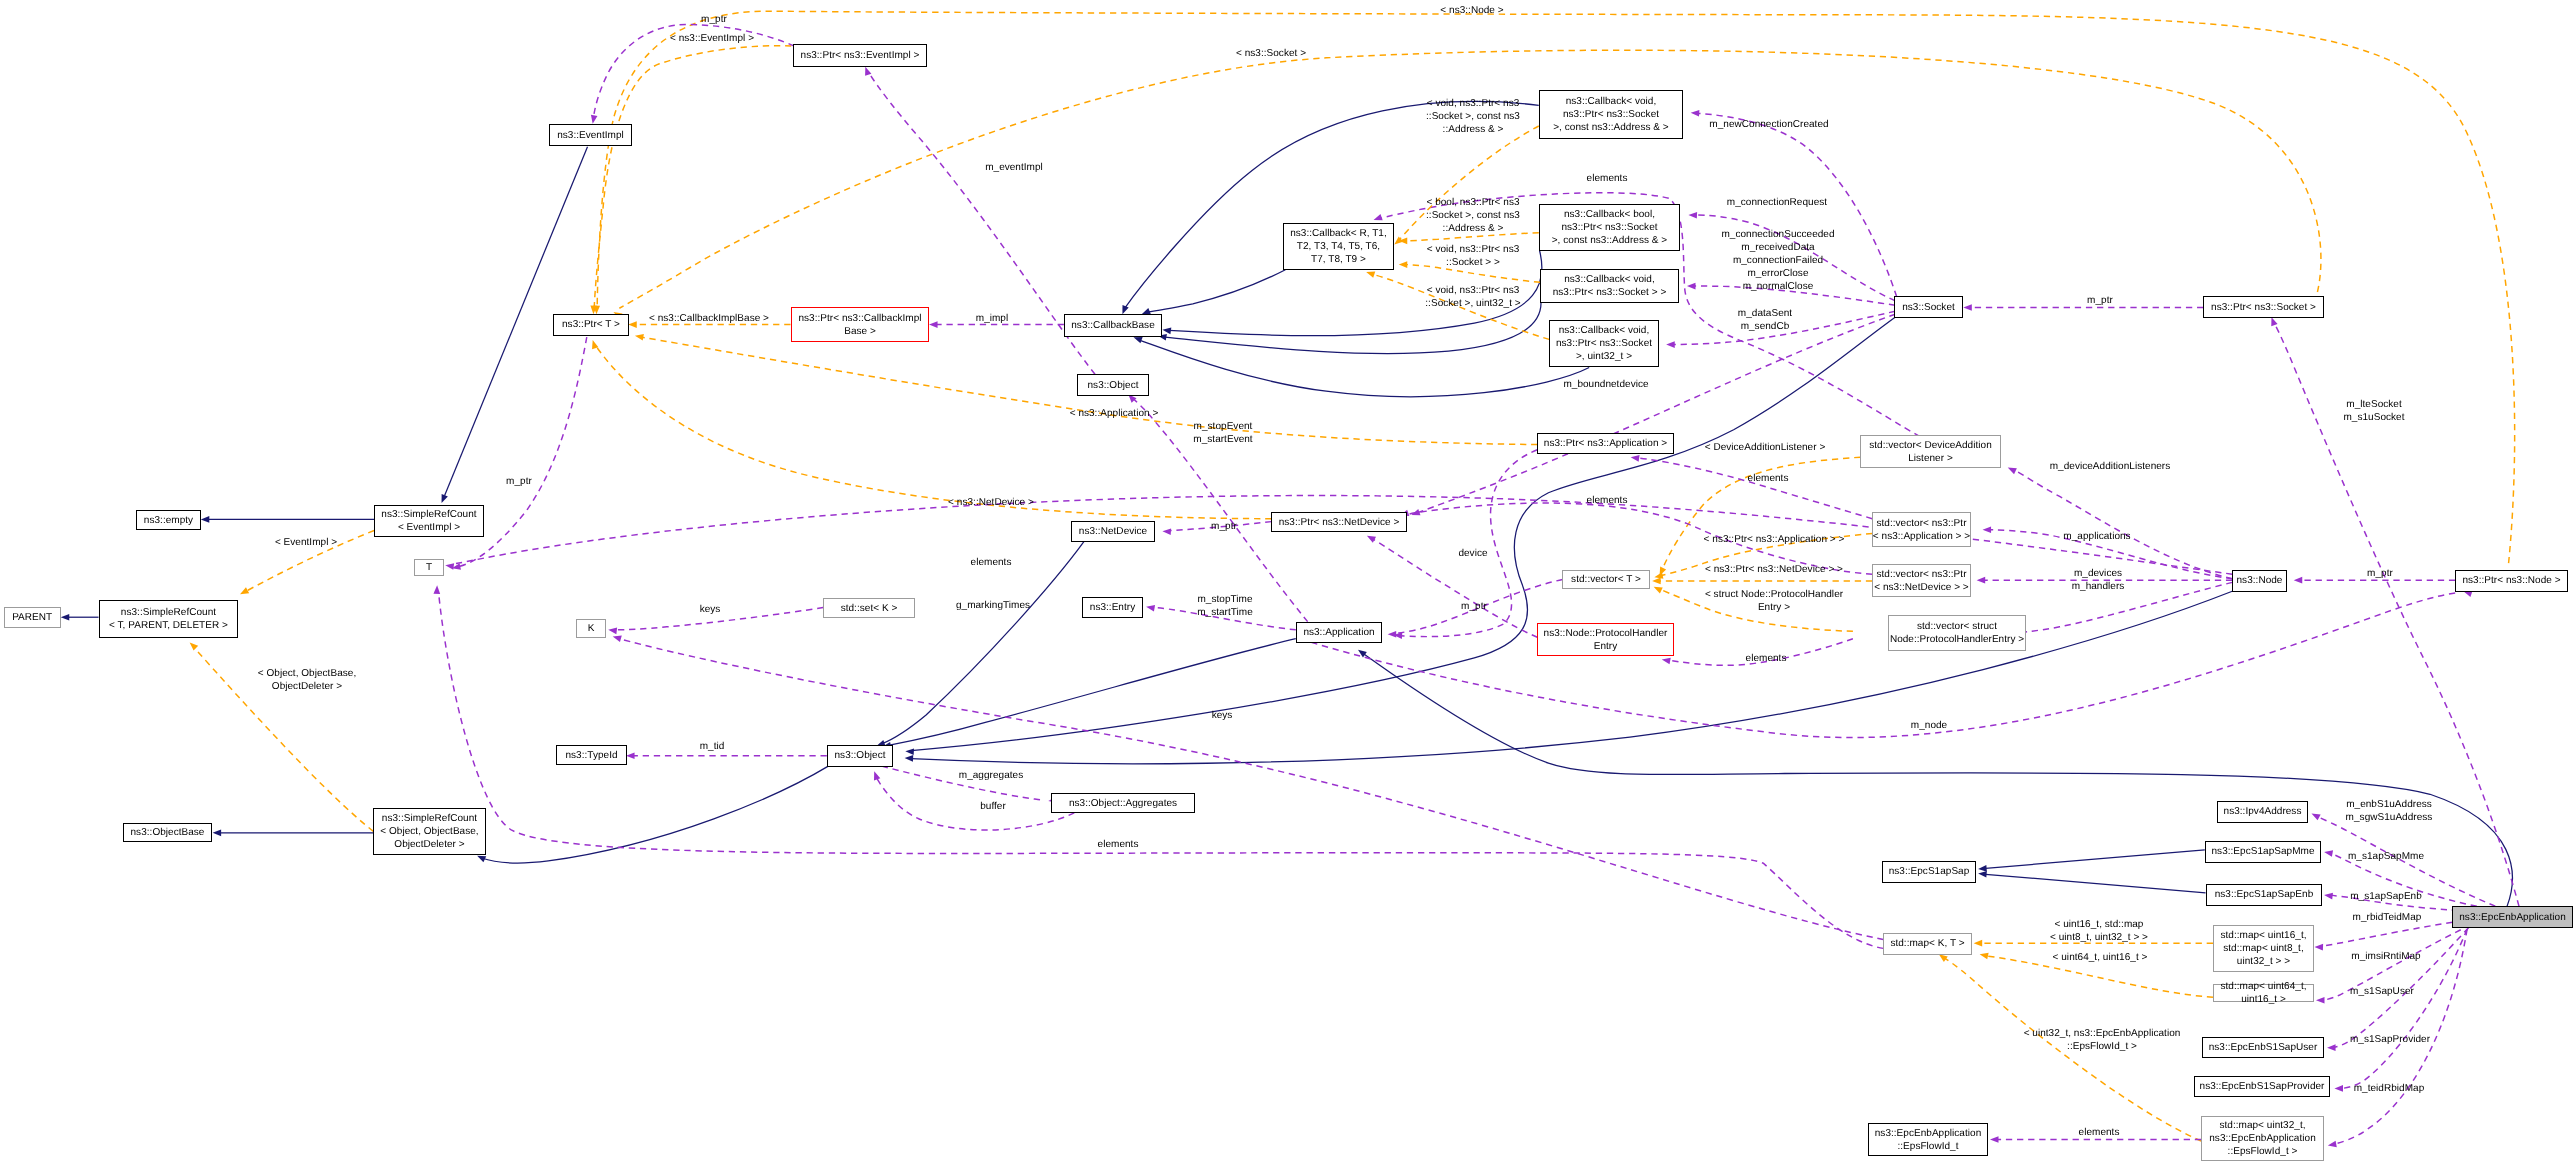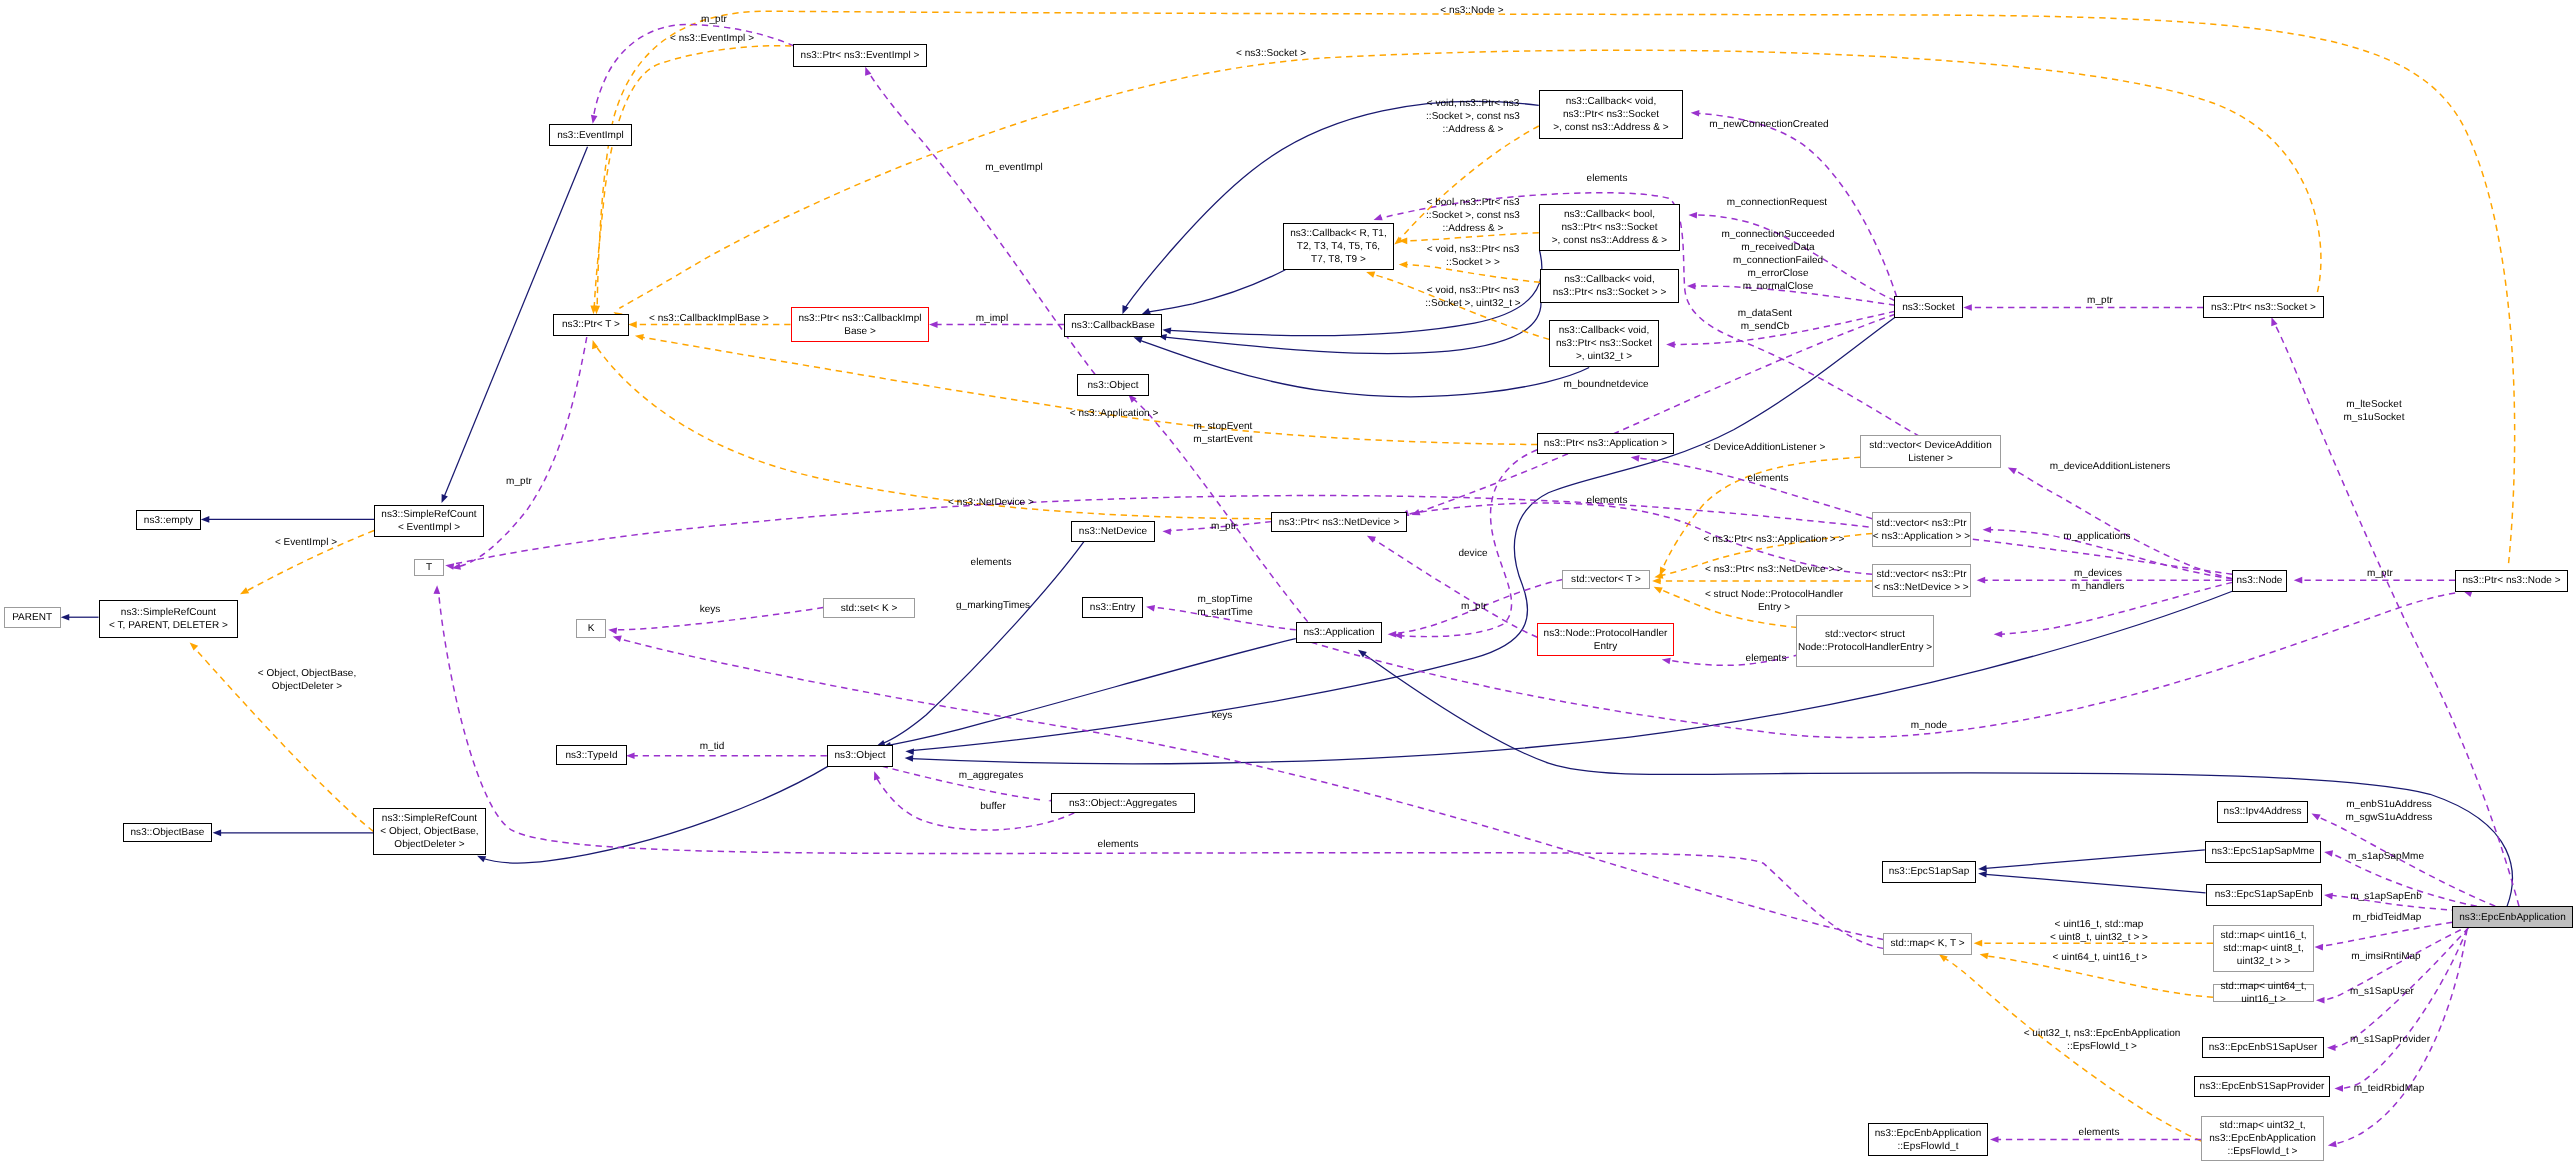--- a/index.html
+++ b/index.html
@@ -289,21 +289,21 @@
 <div class="node b" style="left:1082px;top:597px;width:61px;height:21px">
 <span class="ln">ns3::Entry</span>
 </div>
 <div class="node b" style="left:1296px;top:622px;width:86px;height:21px">
 <span class="ln">ns3::Application</span>
 </div>
 <div class="node r" style="left:1537px;top:623px;width:137px;height:33px">
 <span class="ln">ns3::Node::ProtocolHandler</span>
 <span class="ln">Entry</span>
 </div>
-<div class="node g" style="left:1796px;top:615px;width:138px;height:52px">
+<div class="node g" style="left:1888px;top:615px;width:138px;height:36px">
 <span class="ln">std::vector&lt; struct</span>
 <span class="ln">Node::ProtocolHandlerEntry &gt;</span>
 </div>
 <div class="node b" style="left:556px;top:745px;width:71px;height:20px">
 <span class="ln">ns3::TypeId</span>
 </div>
 <div class="node b" style="left:827px;top:745px;width:66px;height:21.5px">
 <span class="ln">ns3::Object</span>
 </div>
 <div class="node b" style="left:1051px;top:793px;width:144px;height:20px">

